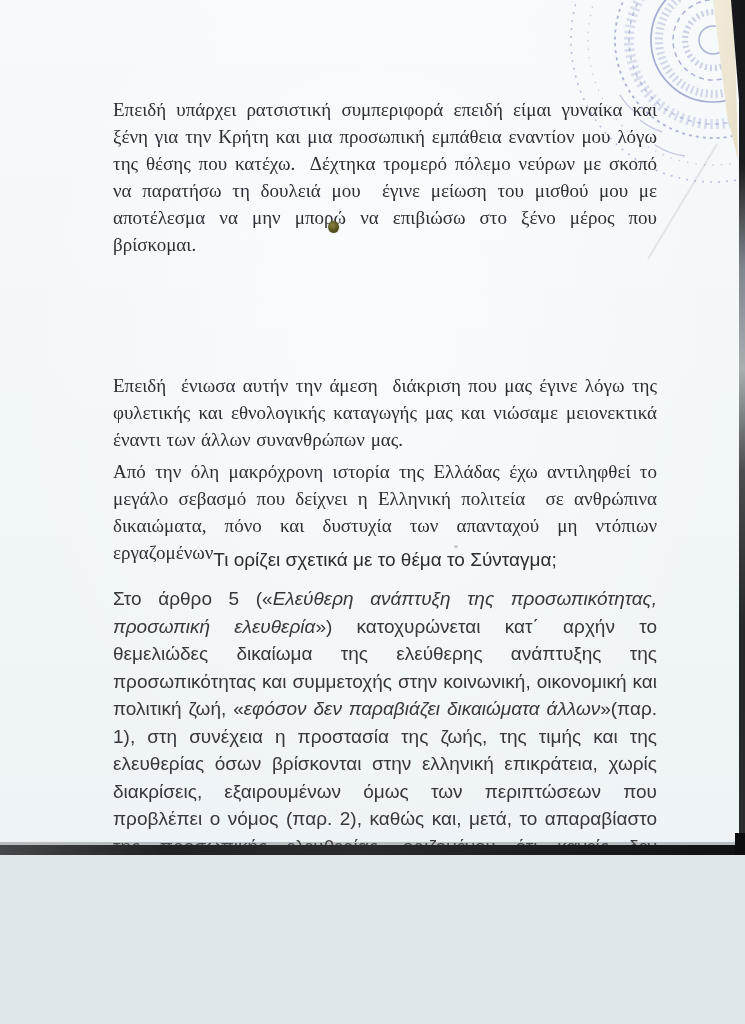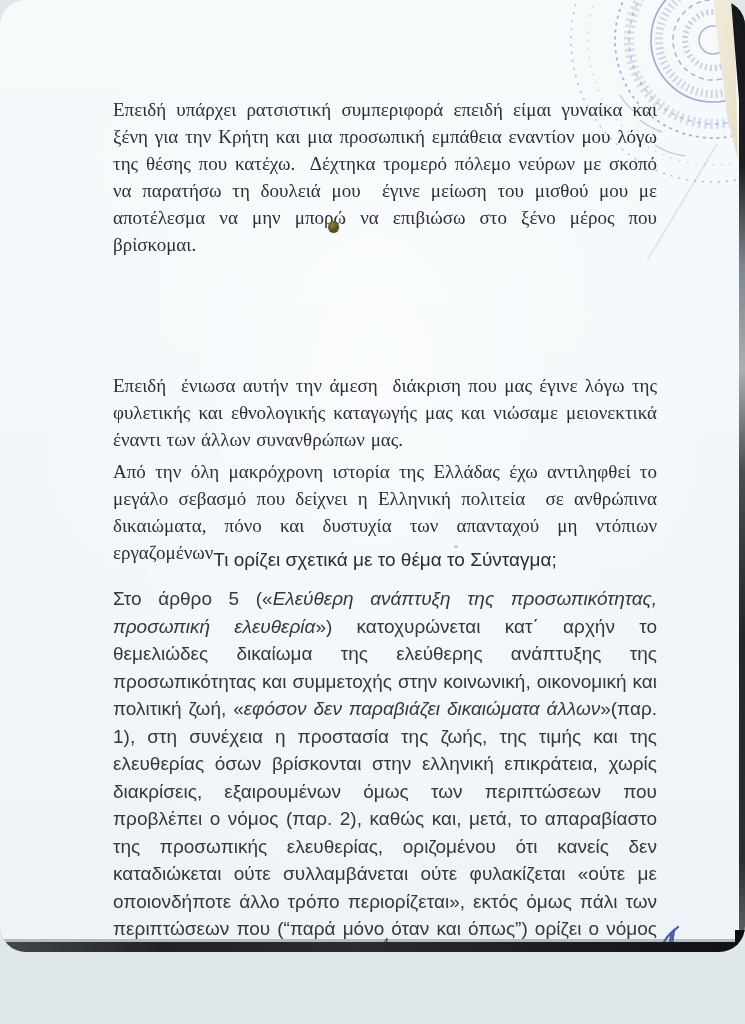--- a/index.html
+++ b/index.html
@@ -1,22 +1,21 @@
 <!DOCTYPE html>
 <html><head>
 <meta charset="utf-8">
 <style>
   html,body{margin:0;padding:0;background:#dfe7ea;}
   .scan{
-    position:relative;width:745px;height:952px;overflow:hidden;
+    position:relative;width:745px;height:855px;overflow:hidden;
     background:
       radial-gradient(ellipse at 50% 40%, rgba(255,255,255,.55), rgba(255,255,255,0) 70%),
       linear-gradient(180deg,#f6fafb 0%,#f1f6f9 55%,#edf3f6 100%);
     font-family:"Liberation Serif","DejaVu Serif",serif;
-    border-radius:26px;
   }
   .content-block{position:absolute;left:113px;width:544px;text-align:justify;margin:0;}
   .serif{font-size:19px;line-height:27px;color:#2e2e36;word-spacing:1px;}
   .sans{font-family:Liberation Sans, sans-serif;font-size:19px;line-height:27.5px;color:#37373d;}
   .heading{font-family:"Liberation Sans","DejaVu Sans",sans-serif;font-weight:normal;font-size:19px;color:#2c2c32;text-align:center;}
   .it{font-style:italic;}
   .pagenum{position:absolute;left:113px;top:934px;width:544px;text-align:center;font-size:17px;color:#33333a;}
   .stamp-layer,.sig-layer{position:absolute;pointer-events:none;}
   .stamp-layer{left:0;top:0;}
   .sig-layer{left:645px;top:922px;}

